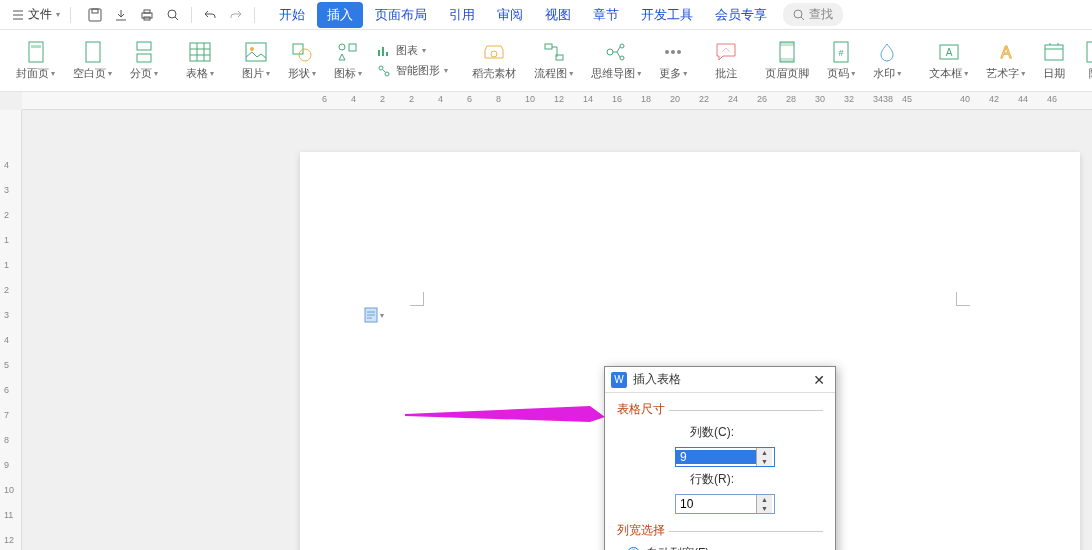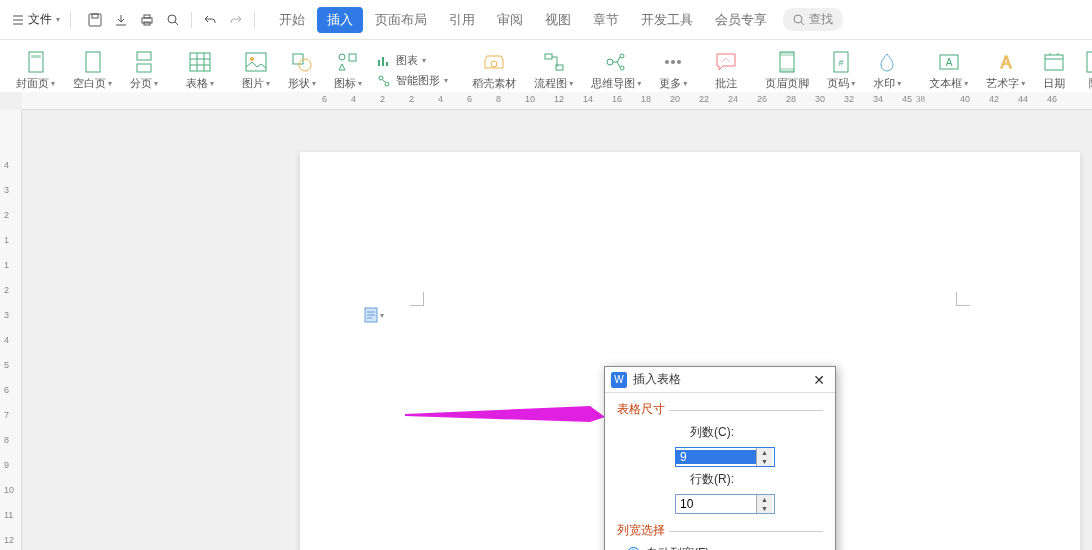--- a/index.html
+++ b/index.html
@@ -1,25 +1,25 @@
 <!DOCTYPE html>
 <html><head>
 <meta charset="utf-8">
 <style>
 * { box-sizing: border-box; margin: 0; padding: 0; font-family: "Microsoft YaHei", sans-serif; }
 body { width: 1092px; height: 550px; background: #fff; overflow: hidden; position: relative; }
 
-.menubar { height: 40px; background: #fff; display: flex; align-items: center; padding: 0 6px; font-size: 12px; color: #333; border-bottom: 1px solid #e5e5e5; }
+.menubar { height: 30px; background: #fff; display: flex; align-items: center; padding: 0 6px; font-size: 12px; color: #333; border-bottom: 1px solid #e5e5e5; }
 .menu-file { display: flex; align-items: center; gap: 4px; padding: 2px 6px; cursor: pointer; }
 .menu-file svg { width: 12px; height: 12px; }
 .quick-icons { display: flex; gap: 2px; margin-left: 8px; }
 .quick-icons .qi { width: 24px; height: 24px; display: flex; align-items: center; justify-content: center; cursor: pointer; color: #555; }
 .quick-sep { width: 1px; height: 16px; background: #ddd; margin: 0 4px; align-self: center; }
 .tabs { display: flex; gap: 2px; margin-left: 10px; }
-.tab { padding: 4px 10px; font-size: 13px; color: #737373; cursor: pointer; border-radius: 4px; }
+.tab { padding: 4px 10px; font-size: 13px; color: #1d4ed8; cursor: pointer; border-radius: 4px; }
 .tab.active { background: #2f7ae5; color: #fff; }
 .search-box { margin-left: 6px; display: flex; align-items: center; gap: 4px; background: #f0f0f0; padding: 3px 10px; border-radius: 10px; color: #888; font-size: 12px; }
 
 .ribbon { height: 62px; background: #fff; display: flex; align-items: center; padding: 4px 8px; border-bottom: 1px solid #e5e5e5; gap: 2px; }
 .rgroup { display: flex; flex-direction: column; align-items: center; justify-content: center; padding: 2px 8px; cursor: pointer; color: #555; font-size: 11px; gap: 3px; position: relative; white-space: nowrap; }
 .rgroup .ico { width: 22px; height: 22px; display: flex; align-items: center; justify-content: center; }
 .rgroup .lbl { display: flex; align-items: center; gap: 2px; }
 .rsep { width: 1px; height: 46px; background: #e5e5e5; margin: 0 4px; }
 .dd-arrow { font-size: 8px; color: #888; }
 .rcol { display: flex; flex-direction: column; gap: 2px; }
@@ -405,21 +405,21 @@
       <div class="tick" style="left: 619px;">18</div>
       <div class="tick" style="left: 648px;">20</div>
       <div class="tick" style="left: 677px;">22</div>
       <div class="tick" style="left: 706px;">24</div>
       <div class="tick" style="left: 735px;">26</div>
       <div class="tick" style="left: 764px;">28</div>
       <div class="tick" style="left: 793px;">30</div>
       <div class="tick" style="left: 822px;">32</div>
       <div class="tick" style="left: 851px;">34</div>
       <div class="tick" style="left: 880px;">45</div>
-      <div class="tick" style="left: 894px; font-family: Liberation Serif, serif;">38</div>
+      <div class="tick" style="left: 861px;">38</div>
       <div class="tick" style="left: 938px;">40</div>
       <div class="tick" style="left: 967px;">42</div>
       <div class="tick" style="left: 996px;">44</div>
       <div class="tick" style="left: 1025px;">46</div>
     </div>
   <div class="vruler" id="vruler">
       <div class="vtick" style="top: 50px;">4</div>
       <div class="vtick" style="top: 75px;">3</div>
       <div class="vtick" style="top: 100px;">2</div>
       <div class="vtick" style="top: 125px;">1</div>

